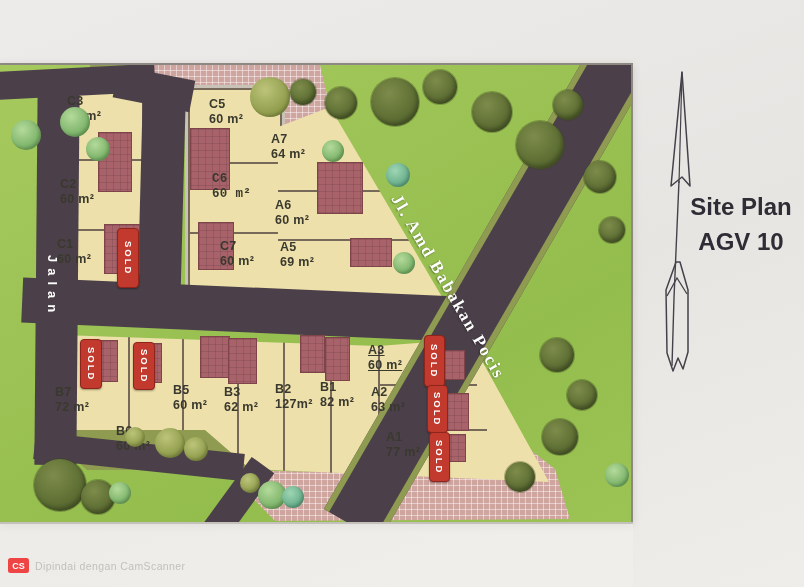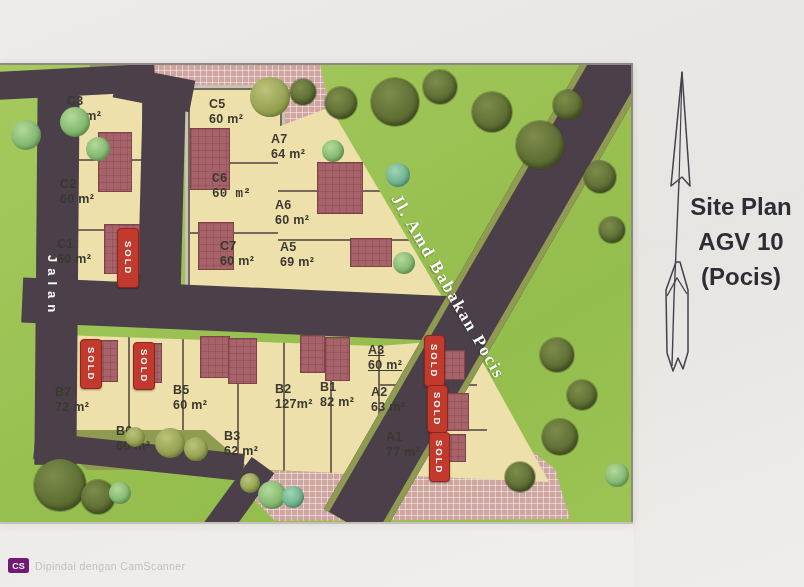--- a/index.html
+++ b/index.html
@@ -51,21 +51,21 @@
   .roadname-side{position:absolute;left:45px;top:190px;writing-mode:vertical-rl;color:#fff;
         font:700 13px "Liberation Sans",sans-serif;letter-spacing:6px;}
 
   
   .plan-title{position:absolute;left:684px;top:190px;width:114px;text-align:center;
         color:#2e2d35;font:700 24px/1.45 "Liberation Sans",sans-serif;}
   .north-arrow{position:absolute;left:652px;top:66px;}
 
   
   .wm{position:absolute;left:8px;top:558px;display:flex;align-items:center;gap:6px;}
-  .wm-badge{width:21px;height:15px;background:#701a75;border-radius:2.5px;color:#fff;
+  .wm-badge{width:21px;height:15px;background:#ef4444;border-radius:2.5px;color:#fff;
         font:700 9px "Liberation Sans",sans-serif;display:flex;align-items:center;justify-content:center;}
   .wm-text{color:#c2c0bc;font:400 10.5px "Liberation Sans",sans-serif;letter-spacing:.4px;}
   .paper-below{position:absolute;left:0;top:522px;width:633px;height:65px;background:#f2f0ed;opacity:.55;}
 </style>
 </head>
 <body>
 
 <div id="page">
 
   <div class="map">
@@ -175,21 +175,21 @@
         <span>72 m²</span>
       </div>
     <div class="lotlabel" style="left:116px;top:322px;margin-top:37px;">
         <span>B6</span>
         <span>60 m²</span>
       </div>
     <div class="lotlabel" style="left:173px;top:318px;">
         <span>B5</span>
         <span>60 m²</span>
       </div>
-    <div class="lotlabel" style="left:224px;top:320px;margin-top:44px;">
+    <div class="lotlabel" style="left:224px;top:320px;">
         <span>B3</span>
         <span>62 m²</span>
       </div>
     <div class="lotlabel" style="left:275px;top:317px;">
         <span>B2</span>
         <span>127m²</span>
       </div>
     <div class="lotlabel" style="left:320px;top:315px;">
         <span>B1</span>
         <span>82 m²</span>
@@ -245,21 +245,20 @@
     <path d="M30 6 L19 120 L30 111 L38 120 Z" stroke="#43424a" stroke-width="1.5" stroke-linejoin="round"></path>
     <path d="M30 6 L27 117" stroke="#43424a" stroke-width="1.2"></path>
     <path d="M27 115 L22 232 L20 300" stroke="#43424a" stroke-width="1.4"></path>
     <path d="M24 196 L14 224 L15 287 L21 305 L26 292 L31 303 L36 286 L36 224 L28 196 Z" stroke="#43424a" stroke-width="1.5" stroke-linejoin="round"></path>
     <path d="M15 230 L25 212 L35 228" stroke="#43424a" stroke-width="1.3"></path>
   </svg>
 
   <div class="plan-title">
     <div>Site Plan</div>
     <div>AGV 10</div>
-    <div>(Pocis)</div>
   </div>
 
   <div class="wm">
     <div class="wm-badge">CS</div>
     <div class="wm-text">Dipindai dengan CamScanner</div>
   </div>
 
 </div>
 
 </body></html>

